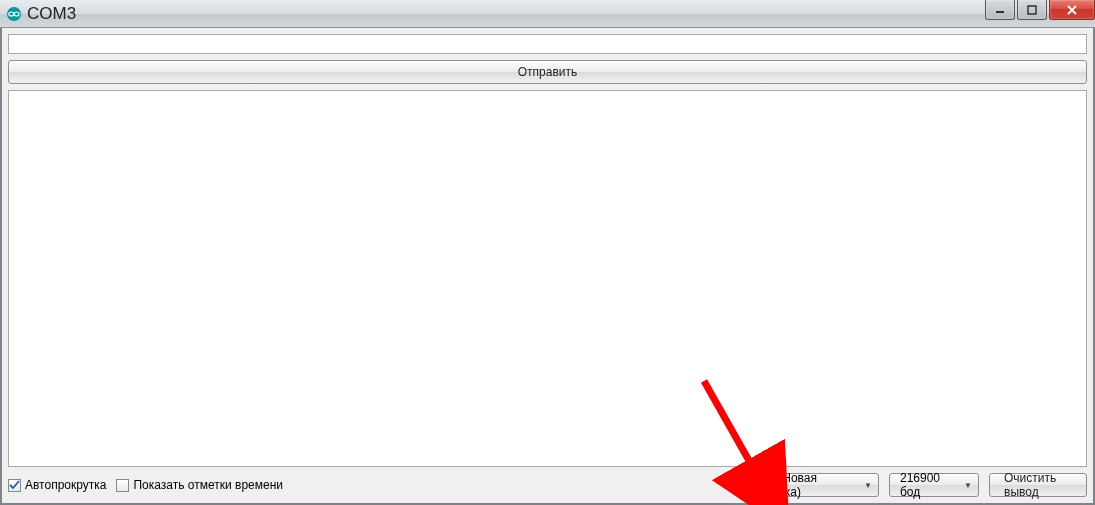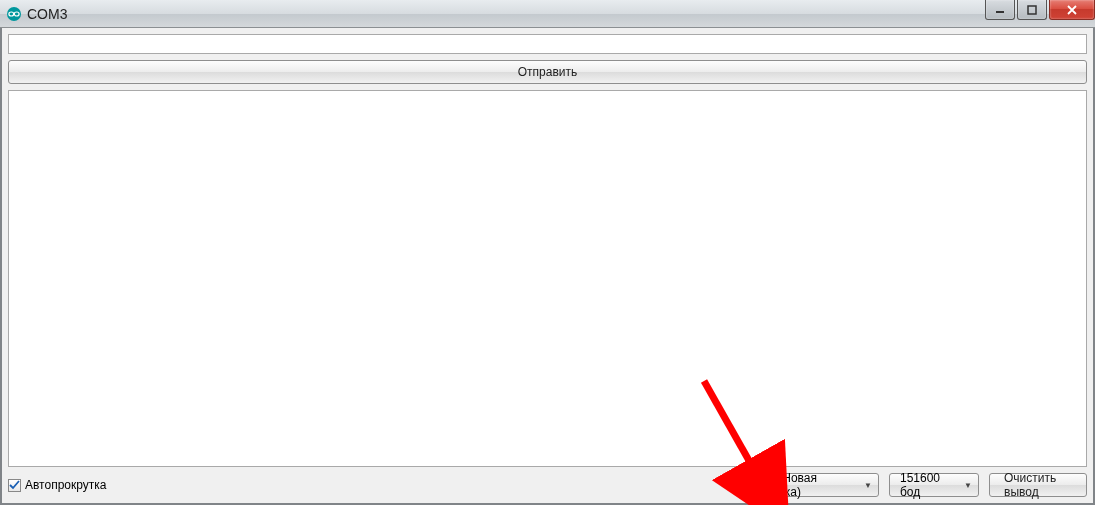--- a/index.html
+++ b/index.html
@@ -30,21 +30,21 @@
     }
     .app-icon {
       width: 16px;
       height: 16px;
       display: flex;
       align-items: center;
       justify-content: center;
     }
     .window-title {
       color: #222;
-      font-size: 14px;
+      font-size: 17px;
     }
     .win-controls {
       display: flex;
       height: 100%;
       align-items: flex-start;
     }
     .win-btn {
       width: 30px;
       height: 20px;
       margin-top: 0;
@@ -207,29 +207,33 @@
   <div class="bottom-row">
     <label class="chk">
       <span class="checkbox-box">
         <svg width="11" height="11" viewBox="0 0 11 11">
             <path d="M1 5 L4 8 L10 1" fill="none" stroke="#1a5fb4" stroke-width="1.8"></path>
           </svg>
       </span>
       <span>Автопрокрутка</span>
     </label>
 
+    <label class="chk">
+      <span class="checkbox-box"></span>
+      <span>Показать отметки времени</span>
+    </label>
 
     <div class="spacer"></div>
 
     <div class="dropdown" style="width:130px;">
       <span>NL (Новая строка)</span>
       <span class="dropdown-arrow">▼</span>
     </div>
 
     <div class="dropdown" style="width:90px;">
-      <span>151600 бод</span>
+      <span>216900 бод</span>
       <span class="dropdown-arrow">▼</span>
     </div>
 
     <div class="btn" style="width:98px;">Очистить вывод</div>
   </div>
 
 </div>
 
 </body></html>

